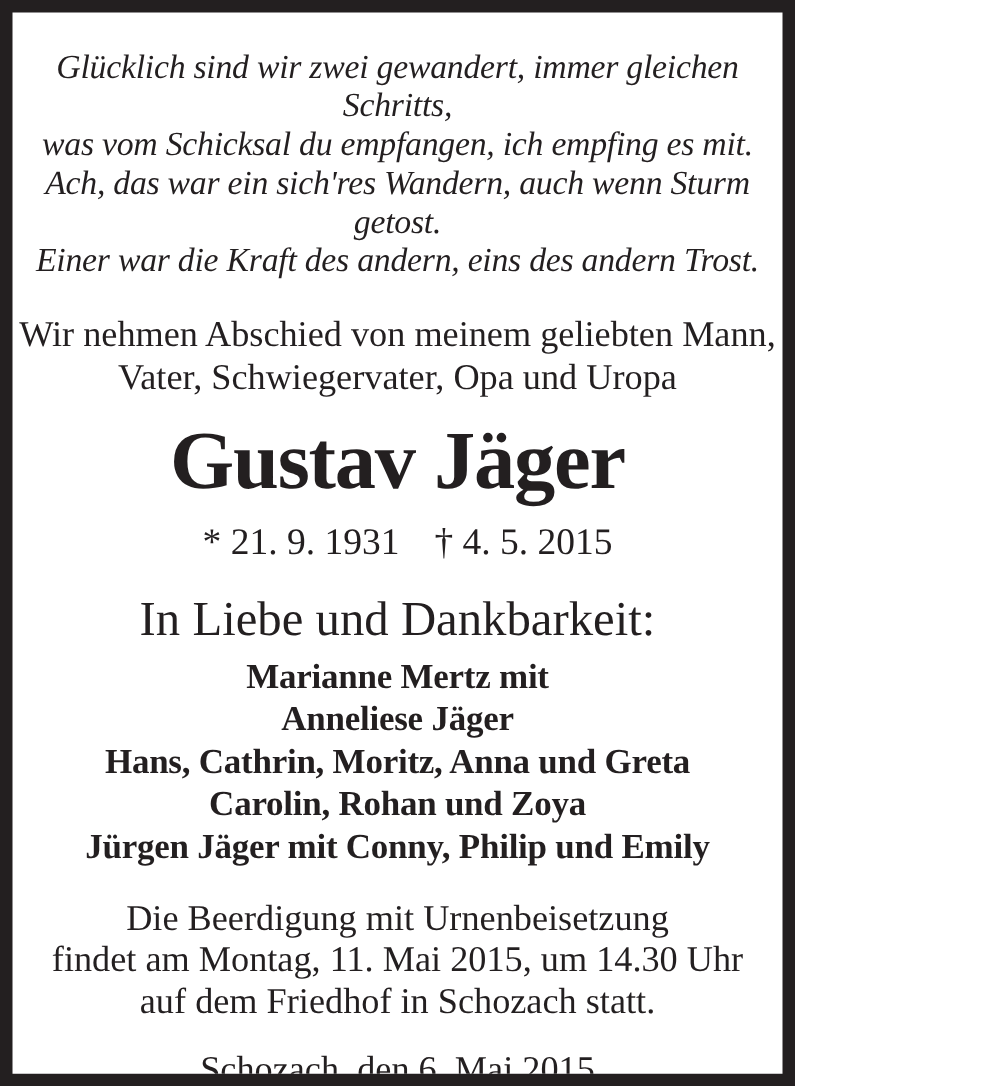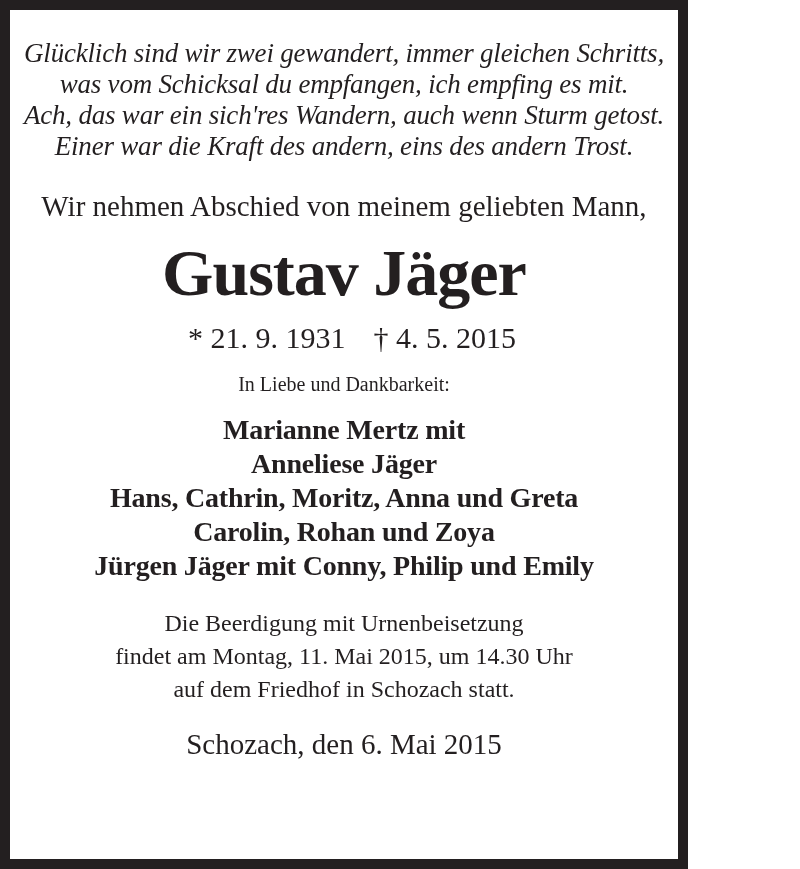--- a/index.html
+++ b/index.html
@@ -2,21 +2,21 @@
 <html lang="de"><head>
 <meta charset="utf-8">
 <style>
   html, body {
     margin: 0;
     padding: 0;
     background: #ffffff;
   }
   .page {
     position: relative;
-    width: 688px;
+    width: 636px;
     height: 869px;
     box-sizing: border-box;
     border: 10px solid #231f20;
     background: #ffffff;
     color: #231f20;
     text-align: center;
     font-family: "Liberation Serif", "DejaVu Serif", serif;
     overflow: hidden;
   }
   .poem {
@@ -45,34 +45,34 @@
     padding-left: 16px;
   }
   .dates .date-part {
     display: inline-block;
   }
   .dates .date-gap {
     display: inline-block;
     width: 28px;
   }
   .dedication {
-    margin-top: 12px;
-    font-size: 20px;
+    margin-top: 28px;
+    font-size: 39px;
     line-height: 34px;
   }
   .mourners {
     margin-top: 12px;
     font-weight: bold;
     font-size: 28px;
     line-height: 34px;
     letter-spacing: -0.2px;
   }
   .funeral {
     margin-top: 24px;
-    font-size: 24px;
+    font-size: 29px;
     line-height: 33px;
   }
   .place-date {
     margin-top: 22px;
     font-size: 29px;
     line-height: 33px;
   }
 </style>
 </head>
 <body>
@@ -81,20 +81,21 @@
 
   <div class="poem">
     <div>Glücklich sind wir zwei gewandert, immer gleichen Schritts,</div>
     <div>was vom Schicksal du empfangen, ich empfing es mit.</div>
     <div>Ach, das war ein sich'res Wandern, auch wenn Sturm getost.</div>
     <div>Einer war die Kraft des andern, eins des andern Trost.</div>
   </div>
 
   <div class="farewell">
     <div>Wir nehmen Abschied von meinem geliebten Mann,</div>
+    <div>Vater, Schwiegervater, Opa und Uropa</div>
   </div>
 
   <h1 class="name">Gustav Jäger</h1>
 
   <div class="dates">
     <span class="date-part">* 21. 9. 1931</span><span class="date-gap"></span><span class="date-part">† 4. 5. 2015</span>
   </div>
 
   <div class="dedication">In Liebe und Dankbarkeit:</div>
 

